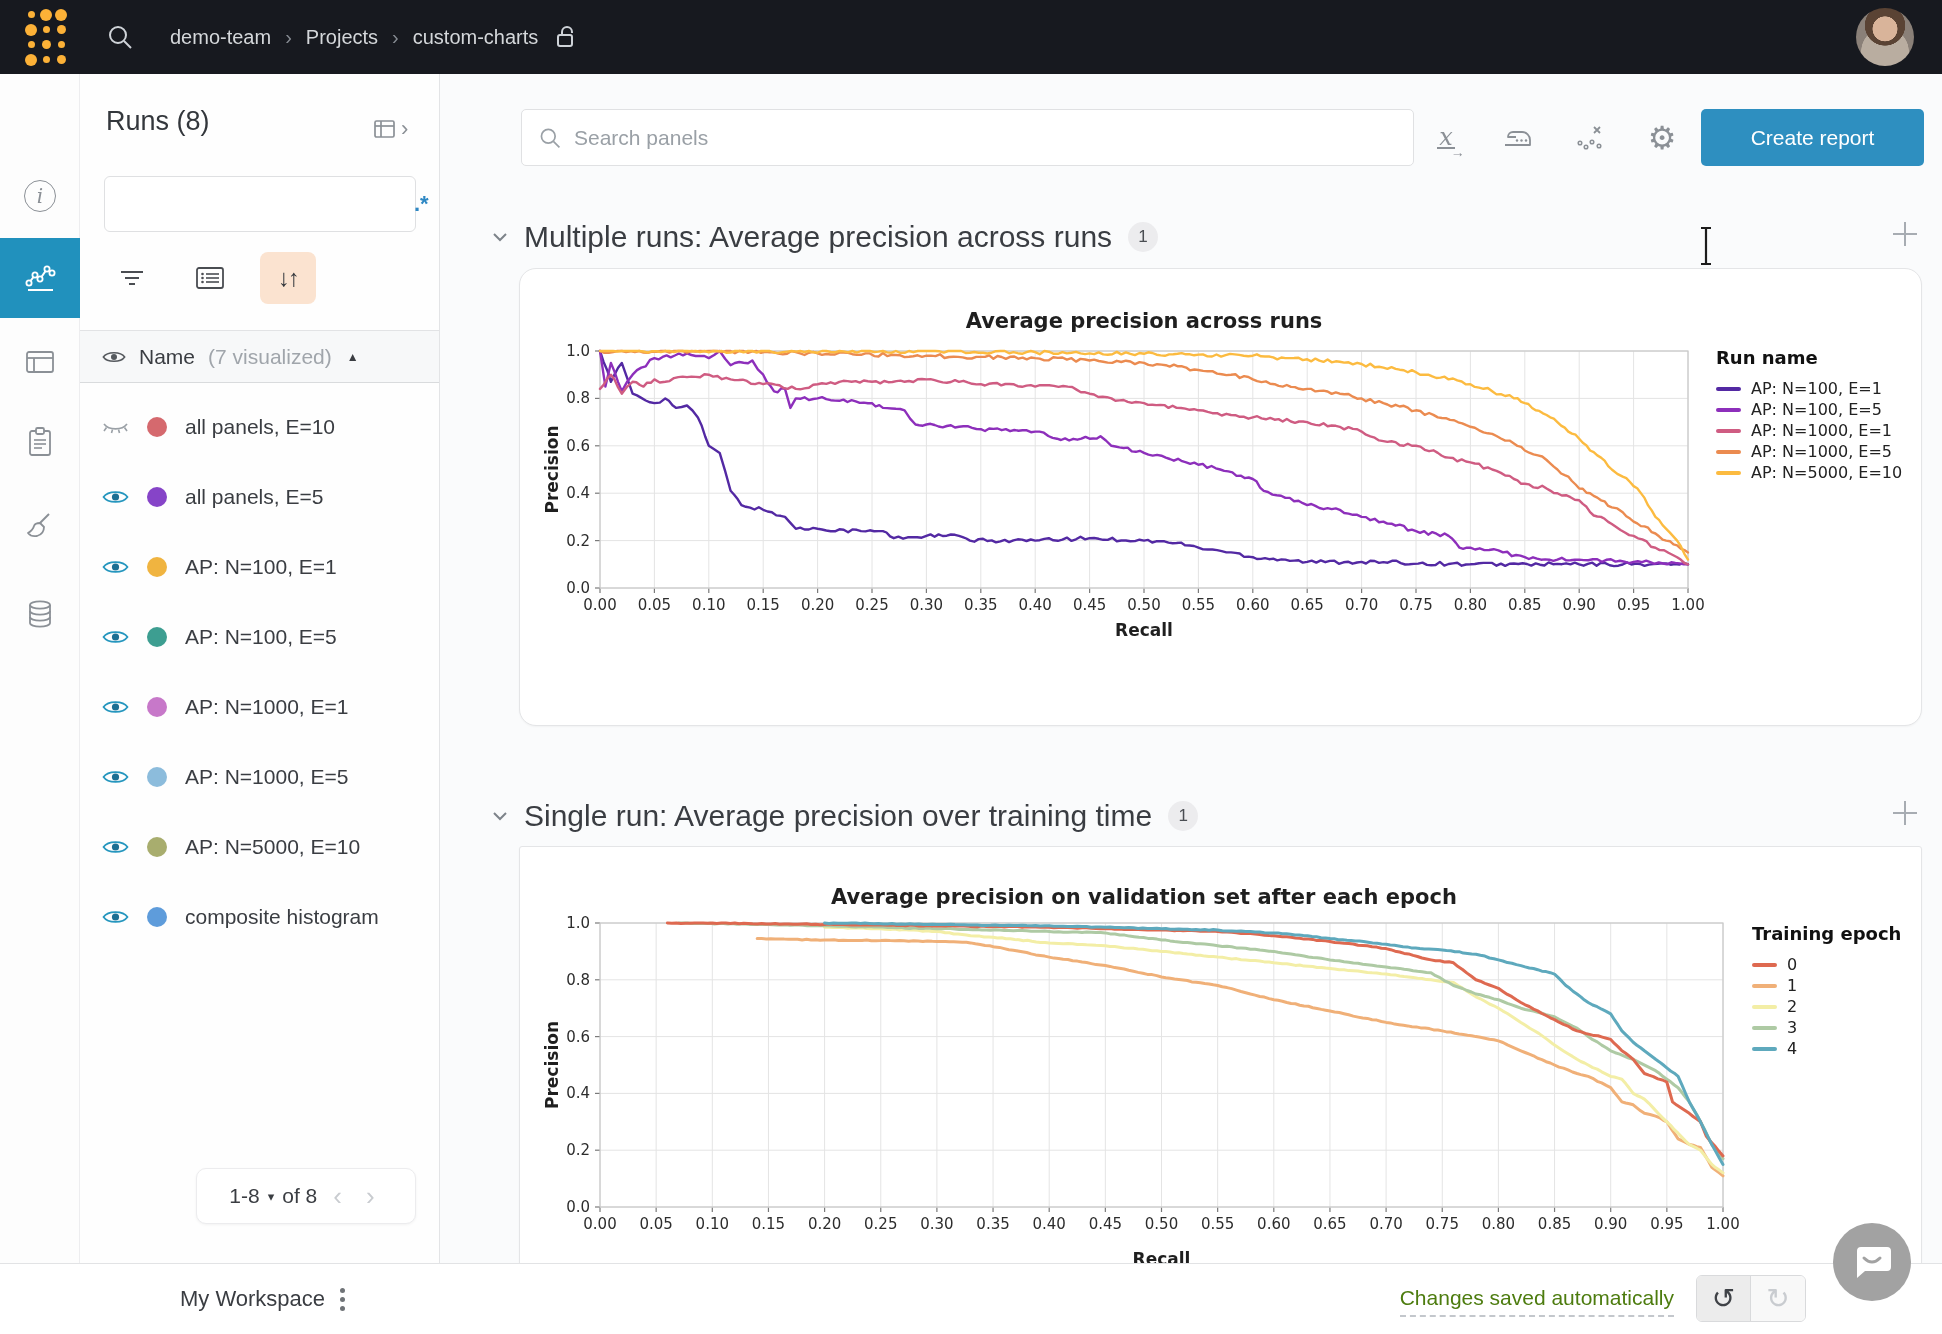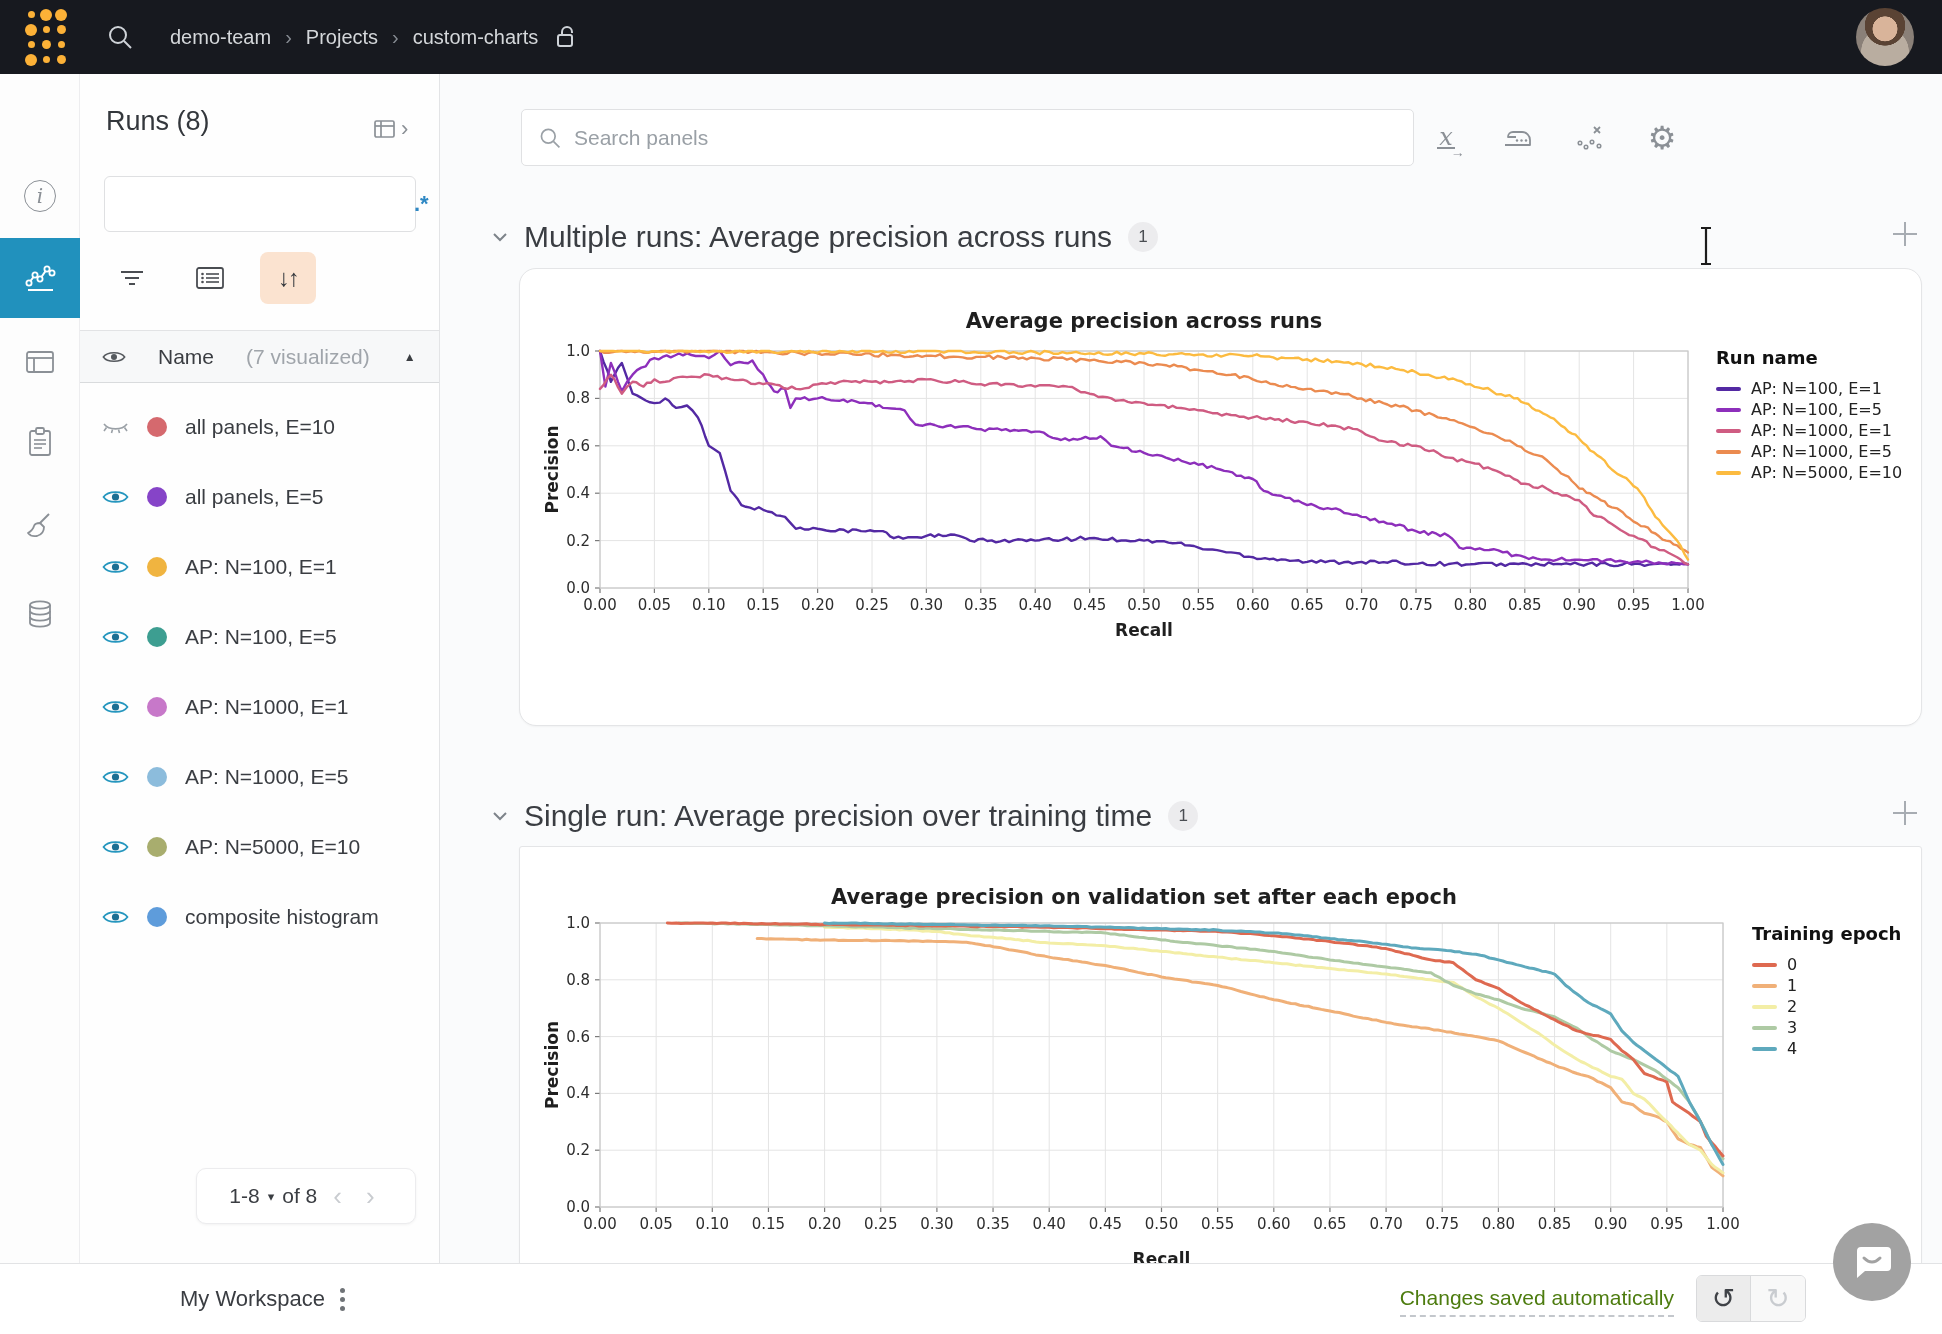--- a/index.html
+++ b/index.html
@@ -45,21 +45,21 @@
   .runs-search input { border:none; outline:none; flex:1; height:100%; font-size:20px; padding:0 8px;
     font-family:"Liberation Sans", sans-serif; background:transparent; }
   .regex-btn { color:#2d87c3; font-size:22px; font-weight:bold; padding:0 14px; cursor:pointer; }
   .runs-tools { position:absolute; left:24px; top:178px; display:flex; align-items:center; gap:22px; }
   .tool-btn { width:56px; height:52px; display:flex; align-items:center; justify-content:center;
     border-radius:8px; cursor:pointer; }
   .tool-btn.active { background:#fbe3d0; }
   .sort-glyph { font-size:24px; color:#33373c; letter-spacing:-2px; }
   .name-header { position:absolute; left:0; top:256px; width:359px; height:53px; background:#f7f8f9;
     border-top:1px solid #e2e3e5; border-bottom:1px solid #d9dbdd; display:flex; align-items:center;
-    padding-left:22px; gap:32px; cursor:pointer; }
+    padding-left:22px; gap:13px; cursor:pointer; }
   .name-header .nh-name { font-size:21px; color:#3a3d42; }
   .name-header .nh-vis { font-size:21px; color:#a0a5ab; }
   .name-header .nh-caret { font-size:12px; color:#3a3d42; margin-left:2px; }
   .run-list { position:absolute; left:0; top:318px; width:359px; }
   .run-row { height:70px; display:flex; align-items:center; padding-left:22px; gap:18px; }
   .run-eye { width:27px; display:flex; align-items:center; cursor:pointer; }
   .run-dot { width:20px; height:20px; border-radius:50%; flex:none; }
   .run-label { font-size:21px; color:#3a3d42; cursor:pointer; }
   .pagination { position:absolute; left:116px; top:1094px; width:220px; height:56px; background:#fff;
     border:1px solid #ececee; border-radius:10px; box-shadow:0 1px 3px rgba(0,0,0,.05);
@@ -387,20 +387,21 @@
         <circle cx="12" cy="24" r="1.8" fill="none" stroke="#8b9096" stroke-width="1.5"></circle>
         <circle cx="18" cy="19" r="1.8" fill="none" stroke="#8b9096" stroke-width="1.5"></circle>
         <circle cx="25" cy="23" r="1.8" fill="none" stroke="#8b9096" stroke-width="1.5"></circle>
       </svg>
     </div>
     <div class="tb-icon">
       <span class="gear-glyph">⚙</span>
     </div>
   </div>
 
+  <button class="create-report">Create report</button>
 
   <div class="section-head" style="top:143px;">
     <svg width="16" height="10" viewBox="0 0 16 10">
       <polyline points="2,2 8,8 14,2" fill="none" stroke="#7d838a" stroke-width="2"></polyline>
     </svg>
     <span class="section-title">Multiple runs: Average precision across runs</span>
     <span class="badge">1</span>
   </div>
   <div class="plus-btn" style="left:1424px; top:143px;">
     <svg width="30" height="30" viewBox="0 0 30 30">

